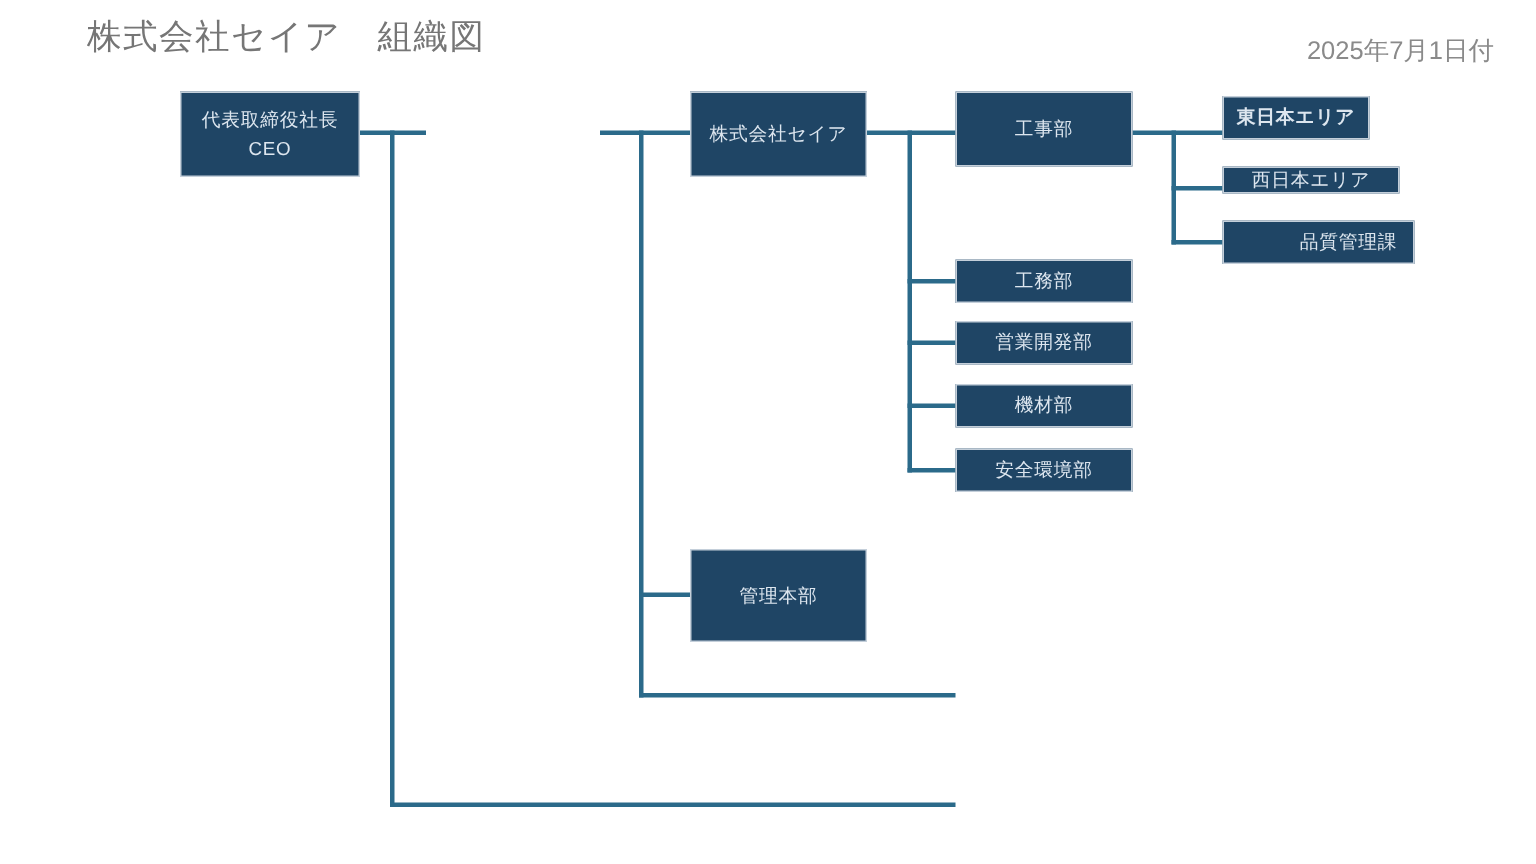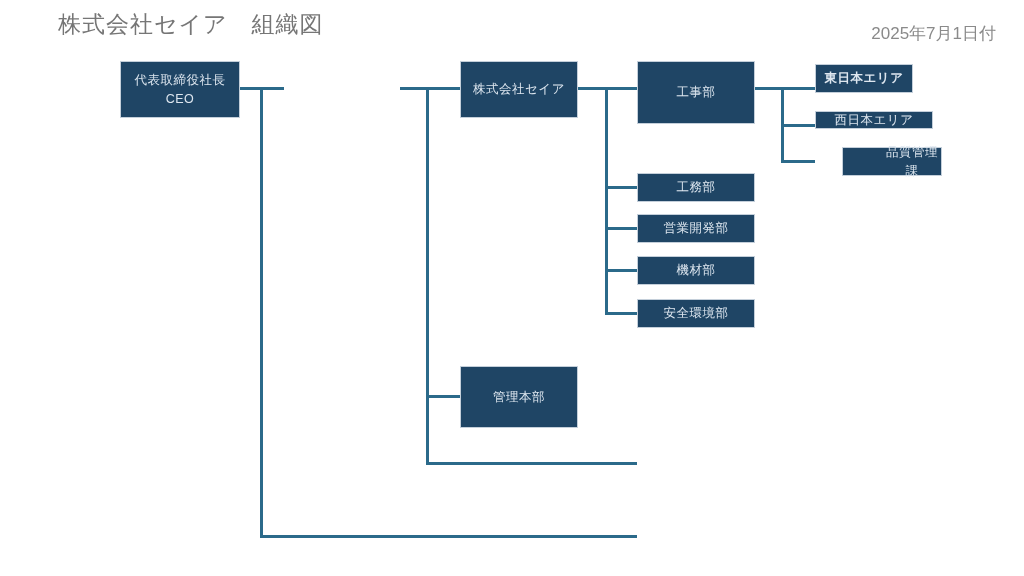--- a/index.html
+++ b/index.html
@@ -85,25 +85,25 @@
   <div class="conn" style="left:605px; top:269px; width:32px; height:3px;"></div>
   <div class="conn" style="left:605px; top:312px; width:32px; height:3px;"></div>
 
   <div class="conn" style="left:781px; top:87px; width:3px; height:76px;"></div>
   <div class="conn" style="left:781px; top:124px; width:34px; height:3px;"></div>
   <div class="conn" style="left:781px; top:160px; width:34px; height:3px;"></div>
 
   <div class="node" style="left:120px; top:61px; width:120px; height:57px;">代表取締役社長
 CEO</div>
   <div class="node" style="left:460px; top:61px; width:118px; height:57px;">株式会社セイア</div>
-  <div class="node" style="left:637px; top:61px; width:118px; height:63px;">工事部</div>
+  <div class="node" style="left:637px; top:61px; width:118px; height:50px;">工事部</div>
 
   <div class="node" style="left:815px; top:64px; width:98px; height:29px;font-weight:bold;">東日本エリア</div>
   <div class="node" style="left:815px; top:111px; width:118px; height:18px;">西日本エリア</div>
-  <div class="node" style="left:842px; top:147px; width:100px; height:29px;padding-left:40px;">品質管理課</div>
+  <div class="node" style="left:815px; top:147px; width:128px; height:29px;padding-left:40px;">品質管理課</div>
 
   <div class="node" style="left:637px; top:173px; width:118px; height:29px;">工務部</div>
   <div class="node" style="left:637px; top:214px; width:118px; height:29px;">営業開発部</div>
   <div class="node" style="left:637px; top:256px; width:118px; height:29px;">機材部</div>
   <div class="node" style="left:637px; top:299px; width:118px; height:29px;">安全環境部</div>
 
   <div class="node" style="left:460px; top:366px; width:118px; height:62px;">管理本部</div>
 
 </div>
 

